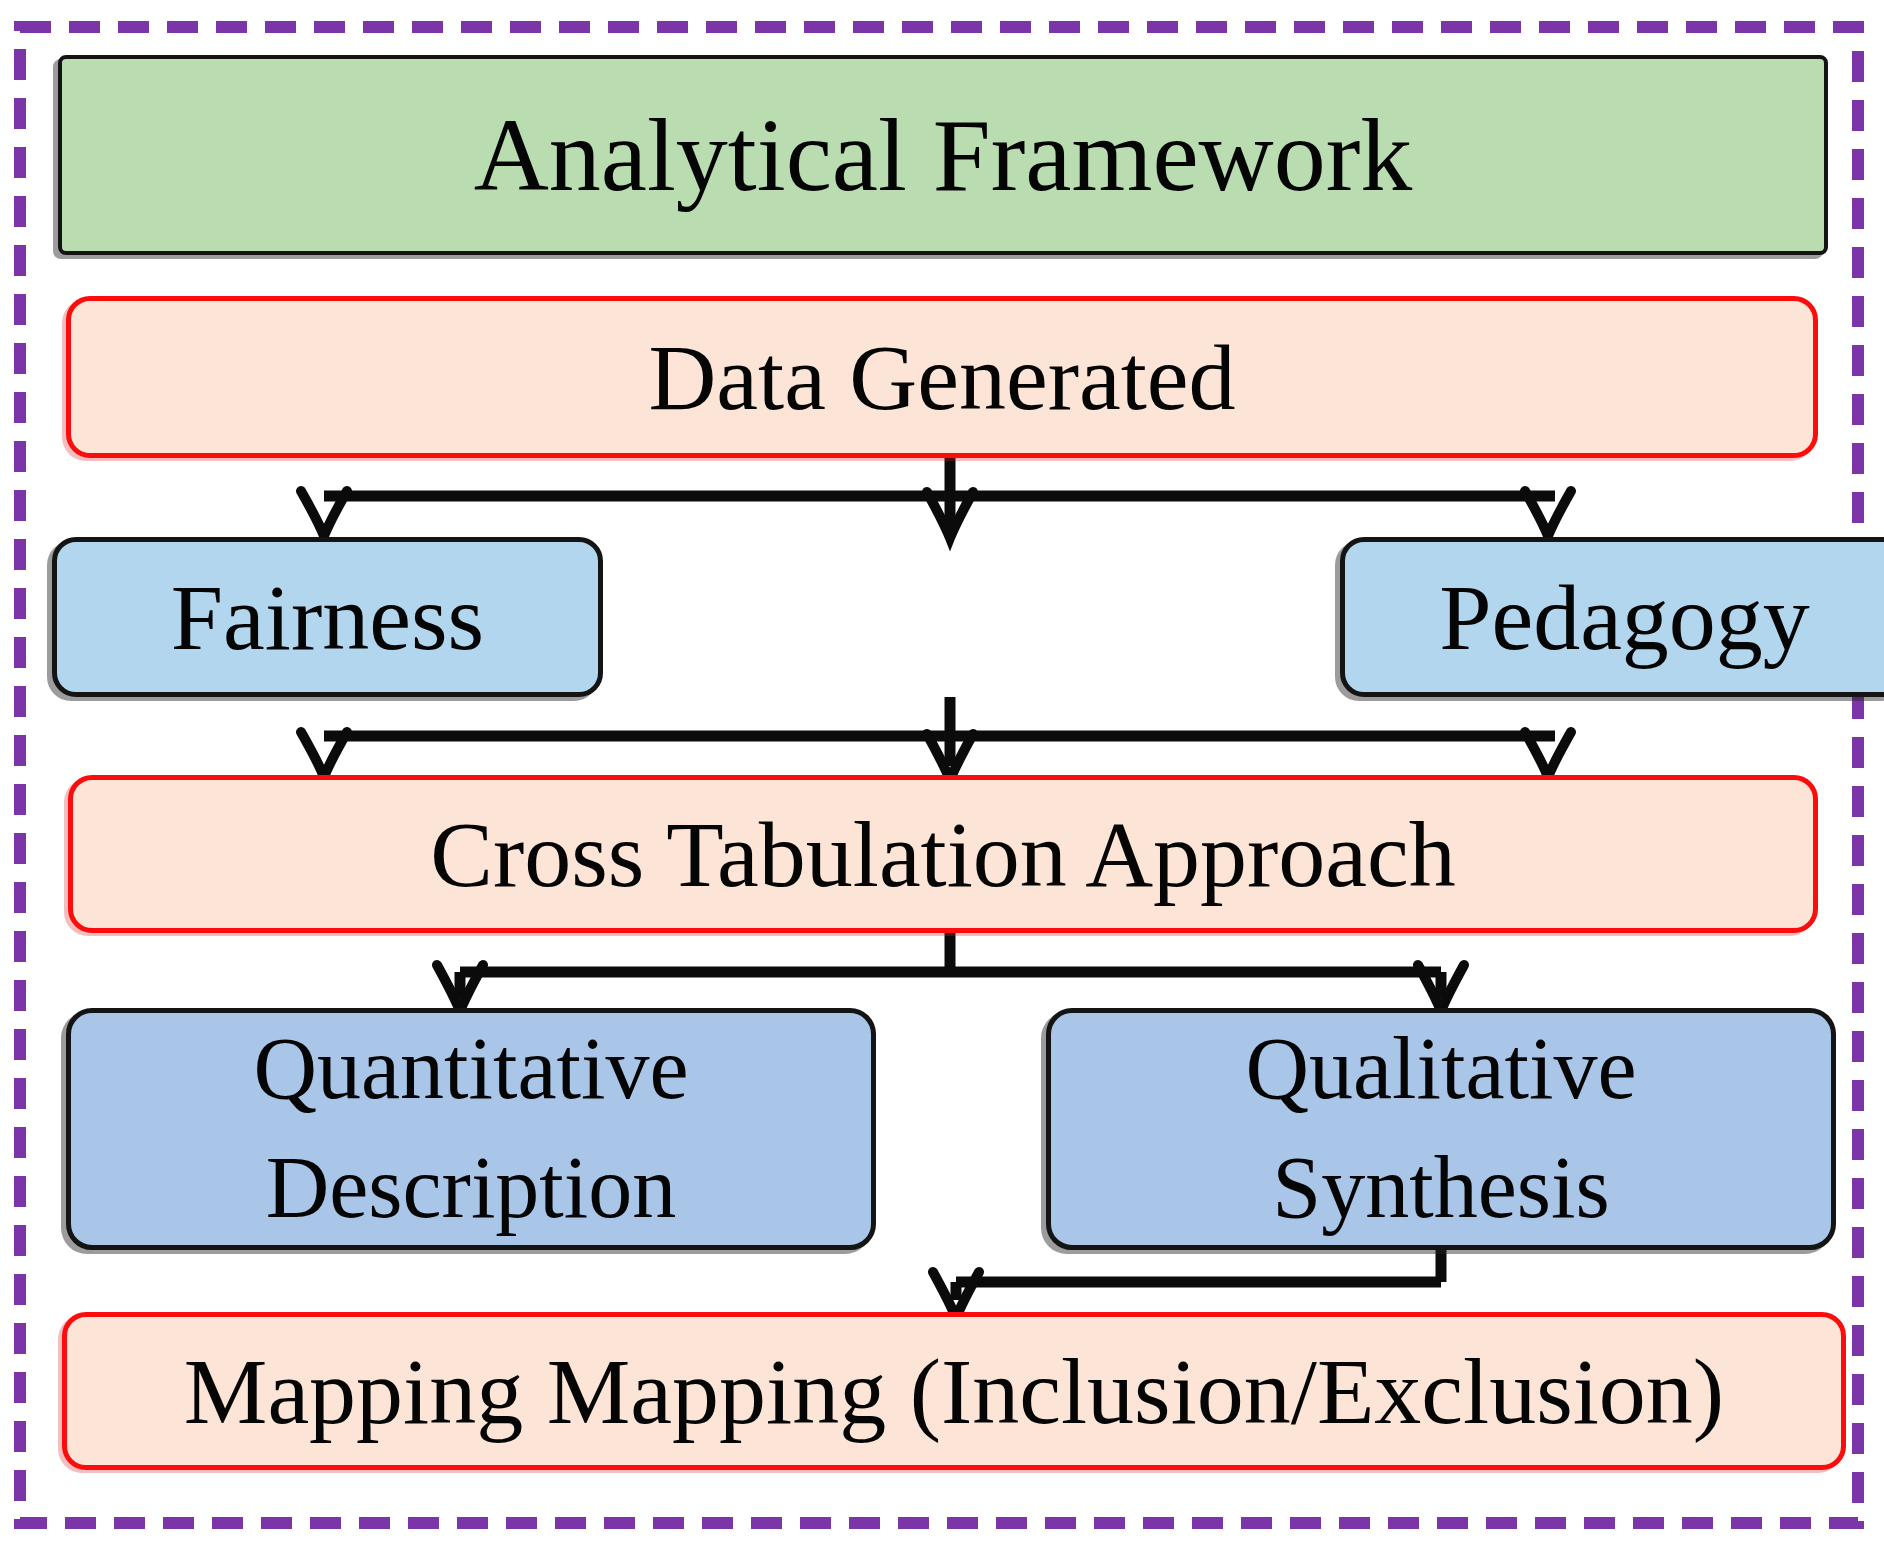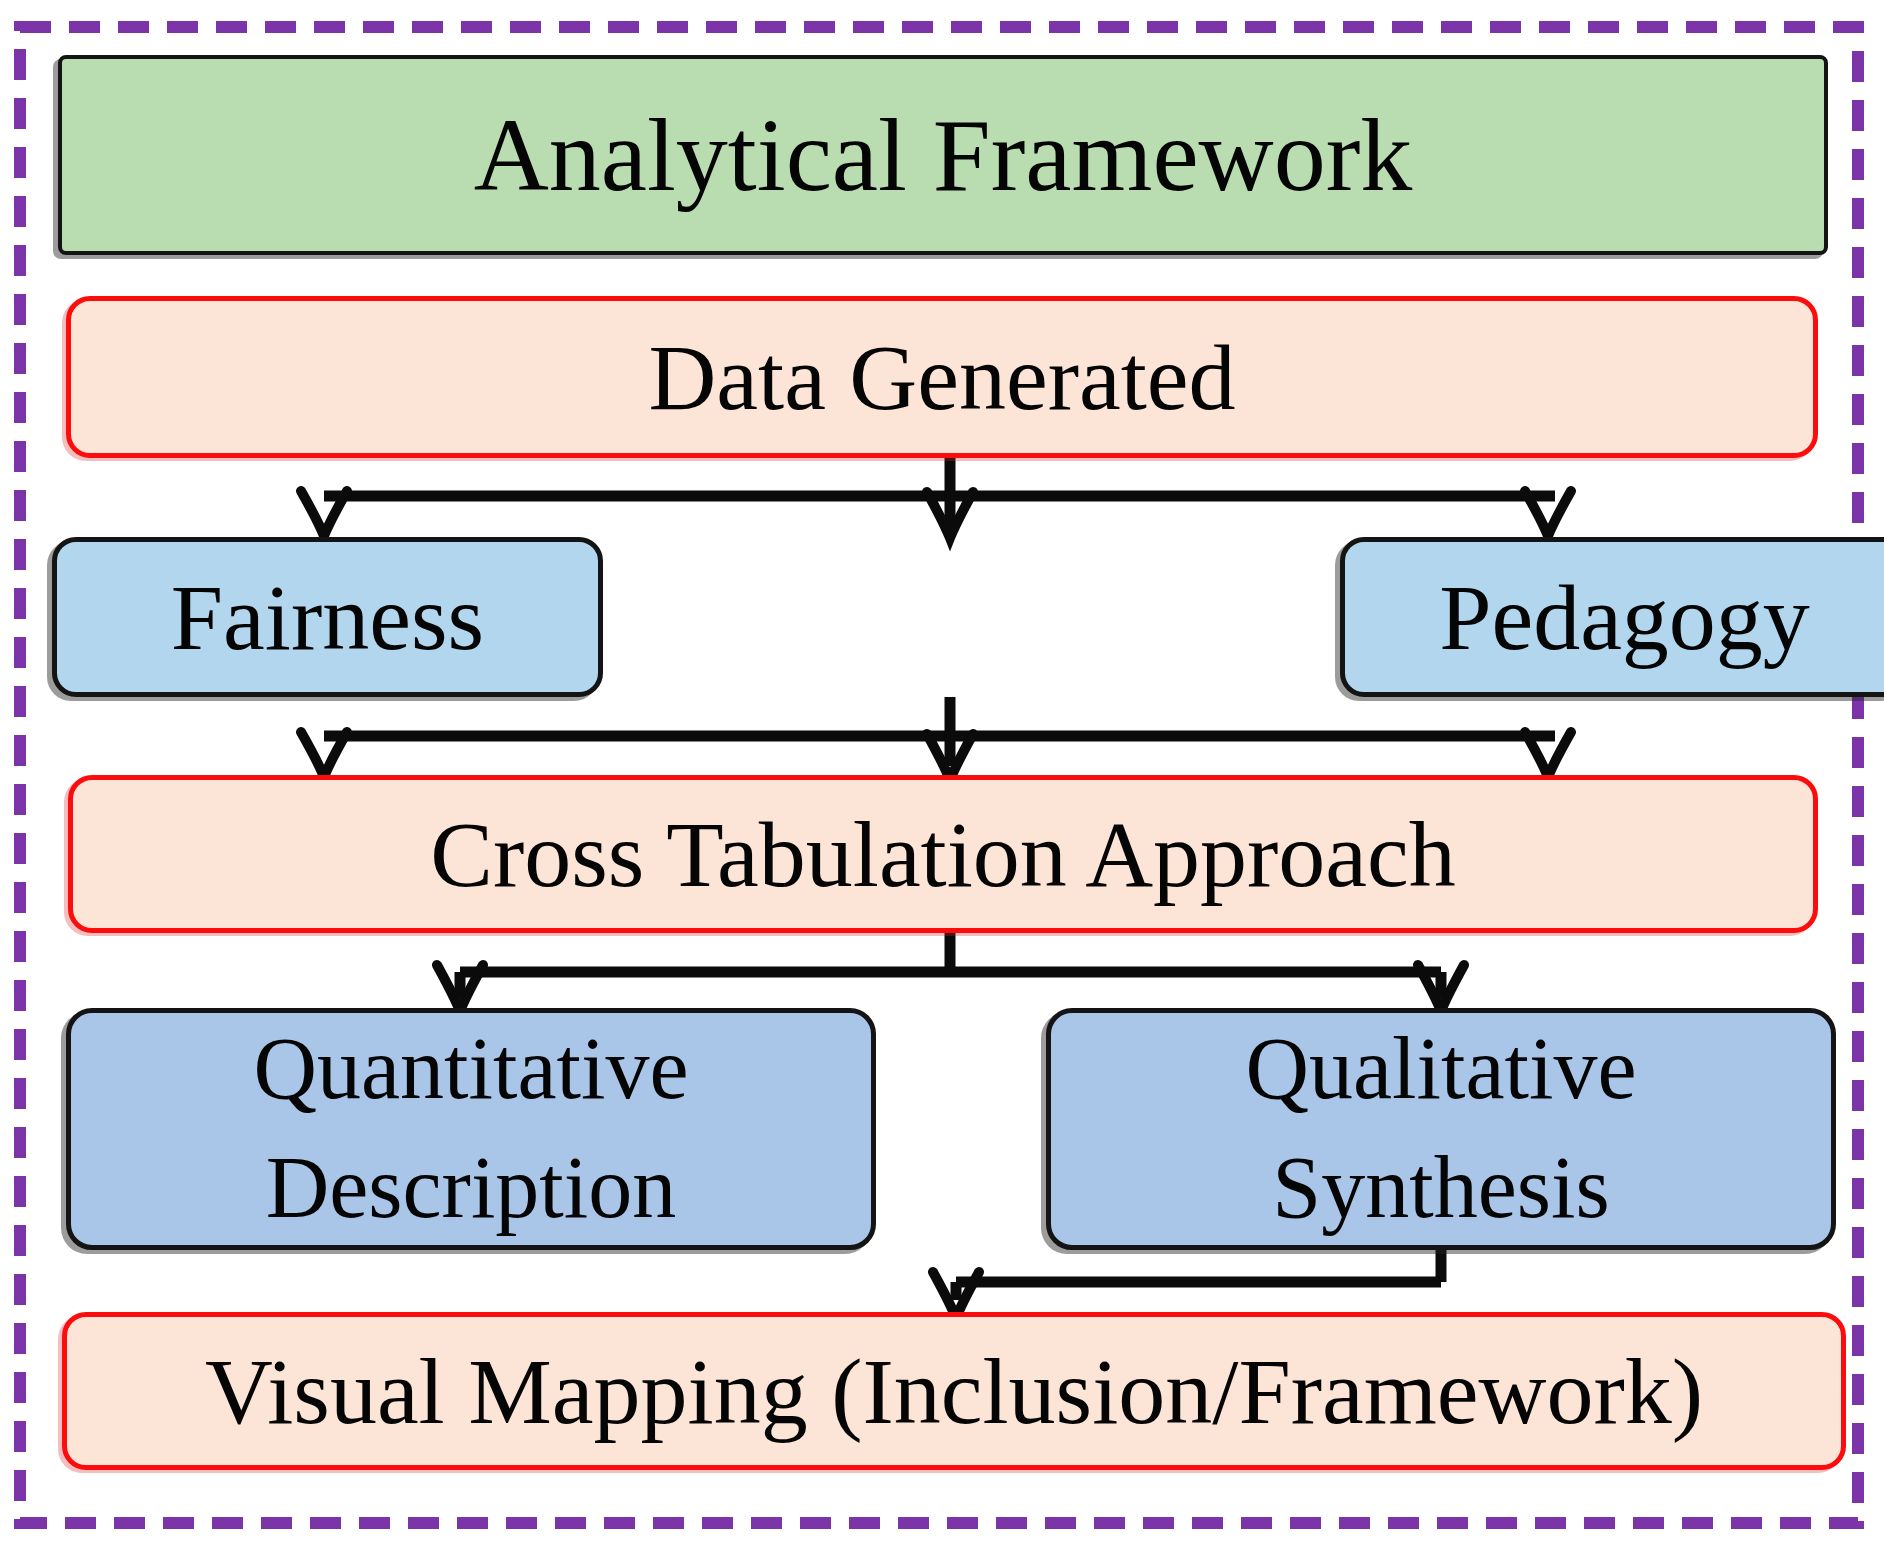--- a/index.html
+++ b/index.html
@@ -119,16 +119,16 @@
 
   <div class="node darkblue" style="left:66px;top:1008px;width:810px;height:242px">
     <span>Quantitative Description</span>
   </div>
 
   <div class="node darkblue" style="left:1046px;top:1008px;width:790px;height:242px">
     <span>Qualitative Synthesis</span>
   </div>
 
   <div class="node peach" style="left:62px;top:1312px;width:1784px;height:158px">
-    <span>Visual Mapping (Inclusion/Framework)</span>
+    <span>Mapping Mapping (Inclusion/Exclusion)</span>
   </div>
 
 </div>
 
 </body></html>

